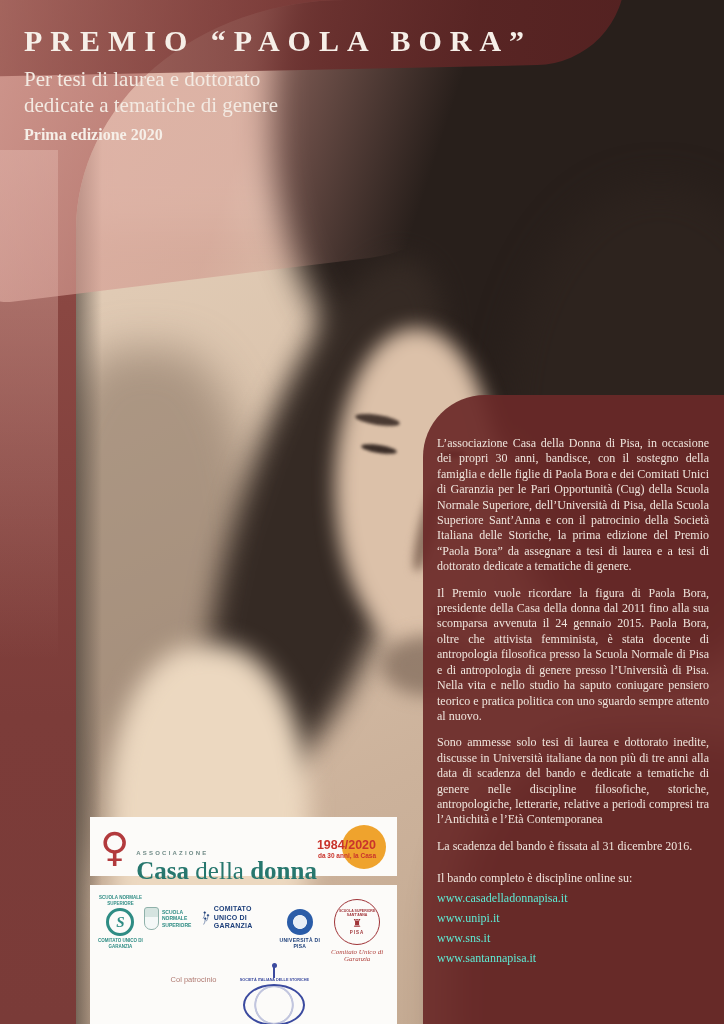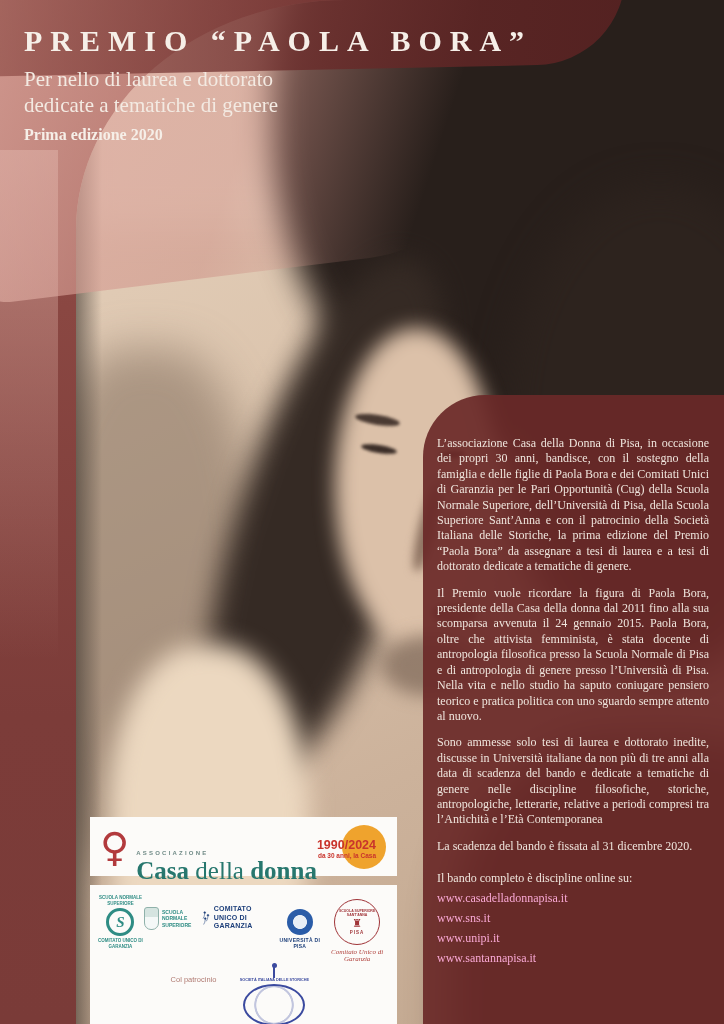--- a/index.html
+++ b/index.html
@@ -44,21 +44,21 @@
   .subtitle{margin-top:9px;font-size:21px;line-height:26px;font-weight:400;color:#f3eae2;}
   .edition{margin-top:8px;font-weight:700;font-size:16px;color:#f6efe8;}
   
   .panel{position:absolute;left:423px;top:395px;width:301px;height:817px;
     border-top-left-radius:62px;background:rgba(106,41,40,.92);}
   .panel-inner{padding:41px 15px 0 14px;color:#efe5dd;}
   .panel-inner p{margin:0 0 11px;font-size:12px;line-height:15.4px;text-align:justify;}
   .deadline{margin-top:3px !important;}
   .links-block{margin-top:14px;font-size:12px;line-height:20px;}
   .links-block .heading{display:block;}
-  .links-block .site{display:block;color:#f9a8d4;text-decoration:none;}
+  .links-block .site{display:block;color:#5eead4;text-decoration:none;}
   
   .box-banner{position:absolute;left:90px;top:817px;width:307px;height:59px;background:#fcfbf9;
     display:flex;align-items:center;padding:0 10px;}
   .cdd-icon{font-family:"DejaVu Sans",sans-serif;font-size:40px;line-height:48px;color:#b23a3d;margin-right:7px;}
   .cdd-text{display:flex;flex-direction:column;margin-top:40px;}
   .cdd-pre{font-family:"Liberation Sans",sans-serif;font-size:6px;font-weight:700;letter-spacing:2.2px;color:#6f8a86;margin-bottom:2px;}
   .cdd-name{font-size:25px;line-height:1;color:#27776e;white-space:nowrap;}
   .cdd-name .b{font-weight:700;}
   .cdd-name .r{font-weight:400;}
   .badge{margin-left:auto;position:relative;width:80px;height:48px;}
@@ -125,51 +125,51 @@
     <div class="ph-left-edge"></div>
   </div>
 
   <div class="rose-wedge"></div>
   <div class="left-streak"></div>
   <div class="title-band"></div>
 
   <div class="header">
     <h1 class="title">PREMIO “PAOLA BORA”</h1>
     <div class="subtitle">
-      <div>Per nello di laurea e dottorato</div>
+      <div>Per tesi di laurea e dottorato</div>
       <div>dedicate a tematiche di genere</div>
     </div>
     <div class="edition">Prima edizione 2020</div>
   </div>
 
   <div class="panel">
     <div class="panel-inner">
       <p>L’associazione Casa della Donna di Pisa, in occasione dei propri 30 anni, bandisce, con il sostegno della famiglia e delle figlie di Paola Bora e dei Comitati Unici di Garanzia per le Pari Opportunità (Cug) della Scuola Normale Superiore, dell’Università di Pisa, della Scuola Superiore Sant’Anna e con il patrocinio della Società Italiana delle Storiche, la prima edizione del Premio “Paola Bora” da assegnare a tesi di laurea e a tesi di dottorato dedicate a tematiche di genere.</p>
       <p>Il Premio vuole ricordare la figura di Paola Bora, presidente della Casa della donna dal 2011 fino alla sua scomparsa avvenuta il 24 gennaio 2015. Paola Bora, oltre che attivista femminista, è stata docente di antropologia filosofica presso la Scuola Normale di Pisa e di antropologia di genere presso l’Università di Pisa. Nella vita e nello studio ha saputo coniugare pensiero teorico e pratica politica con uno sguardo sempre attento al nuovo.</p>
       <p>Sono ammesse solo tesi di laurea e dottorato inedite, discusse in Università italiane da non più di tre anni alla data di scadenza del bando e dedicate a tematiche di genere nelle discipline filosofiche, storiche, antropologiche, letterarie, relative a periodi compresi tra l’Antichità e l’Età Contemporanea</p>
-      <p class="deadline">La scadenza del bando è fissata al 31 dicembre 2020.</p>
+      <p class="deadline">La scadenza del bando è fissata al 31 dicembre 2016.</p>
       <div class="links-block">
         <span class="heading">Il bando completo è discipline online su:</span>
         <a href="#" class="site">www.casadelladonnapisa.it</a>
+        <a href="#" class="site">www.unipi.it</a>
         <a href="#" class="site">www.sns.it</a>
-        <a href="#" class="site">www.unipi.it</a>
         <a href="#" class="site">www.santannapisa.it</a>
       </div>
     </div>
   </div>
 
   <div class="box-banner">
     <span class="cdd-icon">♀</span>
     <div class="cdd-text">
       <span class="cdd-pre">ASSOCIAZIONE</span>
       <span class="cdd-name"><span class="b">Casa</span><span class="r"> della </span><span class="b">donna</span></span>
     </div>
     <div class="badge">
       <div class="badge-circle"></div>
-      <div class="badge-years">1990/2024</div>
+      <div class="badge-years">1984/2020</div>
       <div class="badge-tag">da 30 anni, la Casa</div>
     </div>
   </div>
 
   <div class="box-logos">
     <div class="logo-row">
       <div class="lg-snscug">
         <div class="t-tiny">SCUOLA NORMALE SUPERIORE</div>
         <div class="snscug-ring"></div>
         <div class="t-tiny">COMITATO UNICO DI GARANZIA</div>

